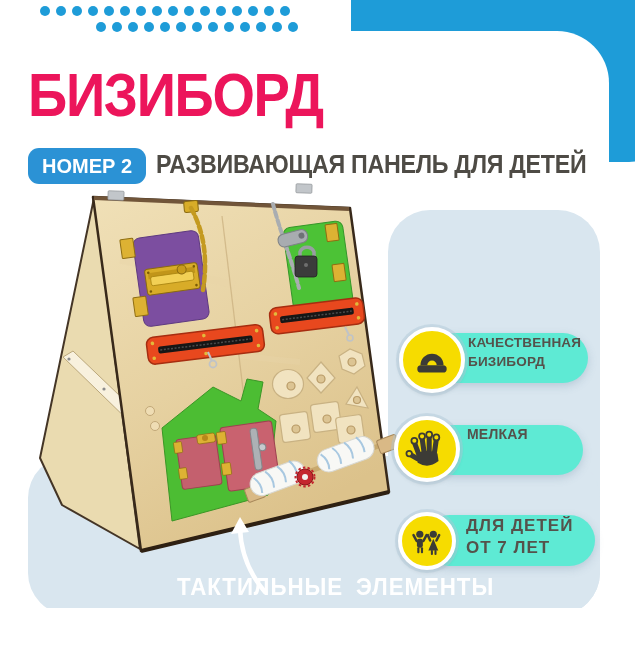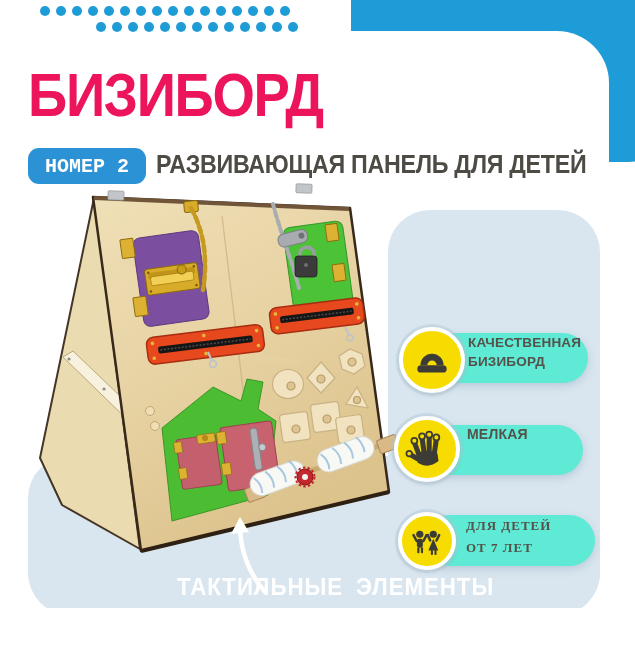--- a/index.html
+++ b/index.html
@@ -29,21 +29,21 @@
   .dots-row-1{left:40px;top:6px;}
   .dots-row-2{left:96px;top:22px;}
   .dot{width:10px;height:10px;border-radius:50%;background:var(--brand-blue);flex:0 0 auto;}
 
   
   .title{position:absolute;left:28px;top:64px;z-index:3;color:var(--accent-pink);
     font-size:62px;font-weight:bold;letter-spacing:-1.5px;line-height:1;
     transform:scaleX(.88);transform-origin:left top;white-space:nowrap;}
   .badge{position:absolute;left:28px;top:148px;width:118px;height:36px;z-index:3;
     background:var(--badge-blue);border-radius:11px;display:flex;align-items:center;justify-content:center;
-    color:#fff;font-weight:bold;font-size:20px;font-family:Liberation Mono, monospace;}
+    color:#fff;font-weight:bold;font-size:20px;}
   .subtitle{position:absolute;left:156px;top:150px;z-index:3;color:var(--text-dark);
     font-size:25px;font-weight:bold;letter-spacing:-.3px;white-space:nowrap;
     transform:scaleX(.93);transform-origin:left top;}
 
   
   .panel-right{position:absolute;left:388px;top:210px;width:212px;height:405px;
     background:var(--panel-blue);border-radius:42px;z-index:3;}
   .panel-bottom{position:absolute;left:28px;top:456px;width:572px;height:159px;
     background:var(--panel-blue);border-radius:42px;z-index:3;}
 
@@ -59,21 +59,21 @@
     box-shadow:0 0 0 3px rgba(176,199,216,.45),0 2px 5px rgba(0,0,0,.12);
     display:flex;align-items:center;justify-content:center;}
   .f1-circle{left:399px;top:327px;width:66px;height:66px;}
   .f1-pill{left:430px;top:333px;width:158px;height:50px;padding-left:38px;}
   .f1-pill .f-line{font-size:13.5px;letter-spacing:.2px;line-height:19px;}
   .f2-circle{left:394px;top:416px;width:66px;height:66px;}
   .f2-pill{left:427px;top:425px;width:156px;height:50px;padding-left:40px;gap:48px;}
   .f2-pill .f-line{font-size:14px;letter-spacing:.2px;line-height:19px;}
   .f3-circle{left:398px;top:512px;width:58px;height:58px;}
   .f3-pill{left:424px;top:515px;width:171px;height:51px;padding-left:42px;}
-  .f3-pill .f-line{font-size:13px;letter-spacing:1px;line-height:22px;font-family:Liberation Serif, serif;}
+  .f3-pill .f-line{font-size:17px;letter-spacing:1px;line-height:22px;}
 
   
   .caption{position:absolute;left:177px;top:573px;z-index:5;color:#fff;font-weight:bold;
     font-size:24px;letter-spacing:1px;white-space:nowrap;transform:scaleX(.93);transform-origin:left top;}
   .caption .w2{margin-left:14px;}
 </style>
 </head>
 <body>
 
 <div class="page">

